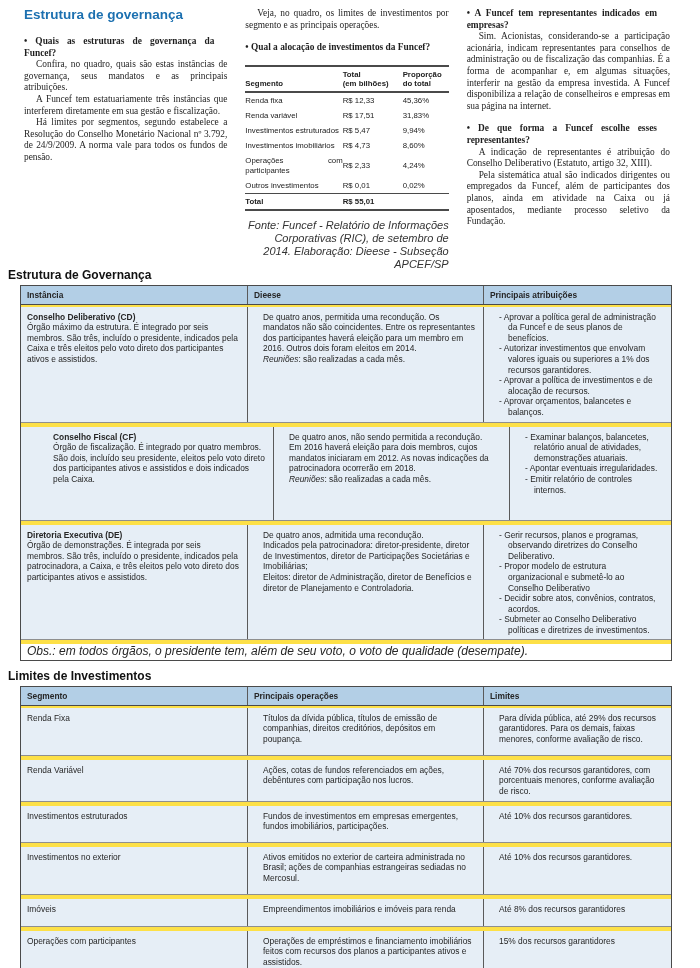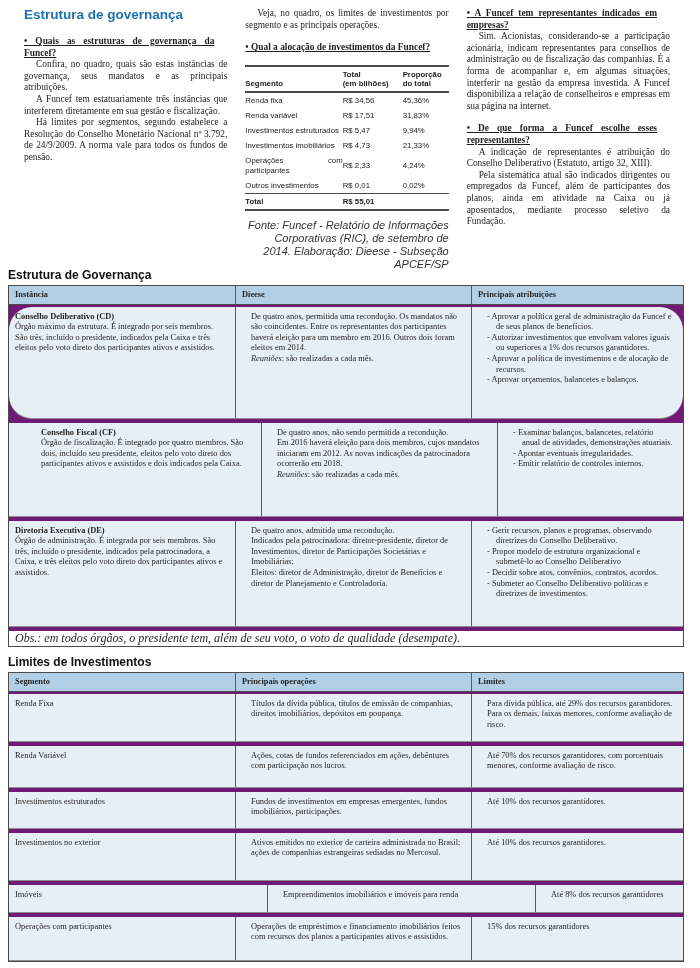--- a/index.html
+++ b/index.html
@@ -8,21 +8,21 @@
 
   
   .top {
     display:grid; grid-template-columns:1fr 1fr 1fr; column-gap:18px;
     padding:6px 22px 0 24px; height:268px; overflow:hidden;
     font-family:"Liberation Serif", serif; font-size:9.4px; line-height:11.6px;
     text-align:justify;
   }
   .doc-title { font-family:"Liberation Sans", sans-serif; font-size:13.5px; font-weight:bold;
     color:#1c70b0; margin:1px 0 0 0; line-height:15px; }
-  .q { font-weight:bold; margin:11px 13px 0 0;text-decoration:underline; }
+  .q { font-weight:bold; margin:11px 13px 0 0; }
   .q.first { margin-top:14px; }
   p.ans { margin:0; text-indent:12px; }
   p.cont { margin:2px 0 0 0; text-indent:12px; }
 
   
   .alloc { width:100%; border-collapse:collapse; table-layout:fixed;
     font-family:"Liberation Sans", sans-serif; font-size:7.8px; line-height:9.6px;
     margin-top:11px; color:#222; }
   .alloc th { font-weight:bold; text-align:left; vertical-align:bottom;
     border-top:2px solid #4a4a4a; border-bottom:2px solid #4a4a4a; padding:3px 0 2px 0; }
@@ -30,40 +30,40 @@
   .alloc .numcol { width:60px; }
   .alloc .pctcol { width:46px; }
   .alloc .total-row td { border-top:1px solid #4a4a4a; border-bottom:2px solid #4a4a4a; font-weight:bold; }
   .fonte { font-family:"Liberation Sans", sans-serif; font-style:italic; font-size:11px;
     line-height:13px; margin-top:8px; color:#333; text-align:right; }
 
   
   .section-title { font-family:"Liberation Sans", sans-serif; font-weight:bold; font-size:12px;
     margin:0 0 3px 8px; line-height:14px; color:#111; }
   .lim-title { margin-top:8px; }
-  .dtable { margin:0 8px; border:1px solid #4a4a4a; background:#701a75;
-    font-family:Liberation Serif, serif; font-size:8.4px; line-height:10.6px; color:#262626; }
+  .dtable { margin:0 20px; border:1px solid #4a4a4a; background:#fde047;
+    font-family:Liberation Sans, sans-serif; font-size:8.4px; line-height:10.6px; color:#262626; }
   .trow { display:grid; grid-template-columns:226px 236px 1fr; }
   .thead { background:#b3cfe6; font-weight:bold; border-bottom:1px solid #4a4a4a; margin-bottom:2px; }
   .thead .tcell { padding:3.5px 6px; }
   .tbody-row { background:#e6eef6; border-bottom:1px solid #8f8f8f; margin-bottom:4px; }
   .tbody-row:last-of-type { margin-bottom:0; }
   .tcell { padding:5px 8px 4px 6px; }
   .tcell + .tcell { border-left:1px solid #5a5a5a; }
   .c2 { padding-left:15px; }
   .c3 { padding-left:15px; padding-right:10px; }
   .row-title { font-weight:bold; }
   .attr { padding-left:9px; text-indent:-9px; }
   .attr::before { content:"- "; }
   .obs { background:#fff; font-style:italic; padding:2px 6px 3px 6px; font-size:12px; }
   .em-lead { font-style:italic; }
 
-  .gr1 { min-height:112px;border-radius:23px; } .gr2 { min-height:94px;padding-left:26px; } .gr3 { min-height:106px; }
+  .gr1 { min-height:112px; } .gr2 { min-height:94px;padding-left:26px; } .gr3 { min-height:106px; }
   .lr1 { min-height:48px; } .lr2 { min-height:42px; } .lr3 { min-height:37px; }
-  .lr4 { min-height:48px; } .lr5 { min-height:28px;gap:32px; } .lr6 { min-height:44px; }
+  .lr4 { min-height:48px; } .lr5 { min-height:28px; } .lr6 { min-height:44px; }
 </style>
 </head>
 <body>
 
 <div class="page">
 
   <div class="top">
 
     <div>
       <h1 class="doc-title">Estrutura de governança</h1>
@@ -87,37 +87,37 @@
             </th>
             <th class="pctcol">
               <div>Proporção</div>
               <div>do total</div>
             </th>
           </tr>
         </thead>
         <tbody>
           <tr>
             <td>Renda fixa</td>
-            <td>R$ 34,56</td>
+            <td>R$ 12,33</td>
             <td>45,36%</td>
           </tr>
           <tr>
             <td>Renda variável</td>
             <td>R$ 17,51</td>
             <td>31,83%</td>
           </tr>
           <tr>
             <td>Investimentos estruturados</td>
             <td>R$ 5,47</td>
             <td>9,94%</td>
           </tr>
           <tr>
             <td>Investimentos imobiliários</td>
             <td>R$ 4,73</td>
-            <td>21,33%</td>
+            <td>8,60%</td>
           </tr>
           <tr>
             <td>Operações com participantes</td>
             <td>R$ 2,33</td>
             <td>4,24%</td>
           </tr>
           <tr>
             <td>Outros investimentos</td>
             <td>R$ 0,01</td>
             <td>0,02%</td>
@@ -179,21 +179,21 @@
       <div class="tcell c3">
         <div class="attr">Examinar balanços, balancetes, relatório anual de atividades, demonstrações atuariais.</div>
         <div class="attr">Apontar eventuais irregularidades.</div>
         <div class="attr">Emitir relatório de controles internos.</div>
       </div>
     </div>
 
     <div class="trow tbody-row gr3">
       <div class="tcell">
         <div class="row-title">Diretoria Executiva (DE)</div>
-        <div>Órgão de administração. É integrada por seis membros. São três, incluído o presidente, indicados pela patrocinadora, a Caixa, e três eleitos pelo voto direto dos participantes ativos e assistidos.</div>
+        <div>Órgão de demonstrações. É integrada por seis membros. São três, incluído o presidente, indicados pela patrocinadora, a Caixa, e três eleitos pelo voto direto dos participantes ativos e assistidos.</div>
       </div>
       <div class="tcell c2">
         <div>De quatro anos, admitida uma recondução.</div>
         <div>Indicados pela patrocinadora: diretor-presidente, diretor de Investimentos, diretor de Participações Societárias e Imobiliárias;</div>
         <div>Eleitos: diretor de Administração, diretor de Benefícios e diretor de Planejamento e Controladoria.</div>
       </div>
       <div class="tcell c3">
         <div class="attr">Gerir recursos, planos e programas, observando diretrizes do Conselho Deliberativo.</div>
         <div class="attr">Propor modelo de estrutura organizacional e submetê-lo ao Conselho Deliberativo</div>
         <div class="attr">Decidir sobre atos, convênios, contratos, acordos.</div>
@@ -207,21 +207,21 @@
   <h2 class="section-title lim-title">Limites de Investimentos</h2>
   <div class="dtable">
     <div class="trow thead">
       <div class="tcell">Segmento</div>
       <div class="tcell c2">Principais operações</div>
       <div class="tcell c3">Limites</div>
     </div>
 
     <div class="trow tbody-row lr1">
       <div class="tcell">Renda Fixa</div>
-      <div class="tcell c2">Títulos da dívida pública, títulos de emissão de companhias, direitos imobiliários, depósitos em poupança.</div>
+      <div class="tcell c2">Títulos da dívida pública, títulos de emissão de companhias, direitos creditórios, depósitos em poupança.</div>
       <div class="tcell c3">Para dívida pública, até 29% dos recursos garantidores. Para os demais, faixas menores, conforme avaliação de risco.</div>
     </div>
     <div class="trow tbody-row lr2">
       <div class="tcell">Renda Variável</div>
       <div class="tcell c2">Ações, cotas de fundos referenciados em ações, debêntures com participação nos lucros.</div>
       <div class="tcell c3">Até 70% dos recursos garantidores, com porcentuais menores, conforme avaliação de risco.</div>
     </div>
     <div class="trow tbody-row lr3">
       <div class="tcell">Investimentos estruturados</div>
       <div class="tcell c2">Fundos de investimentos em empresas emergentes, fundos imobiliários, participações.</div>

